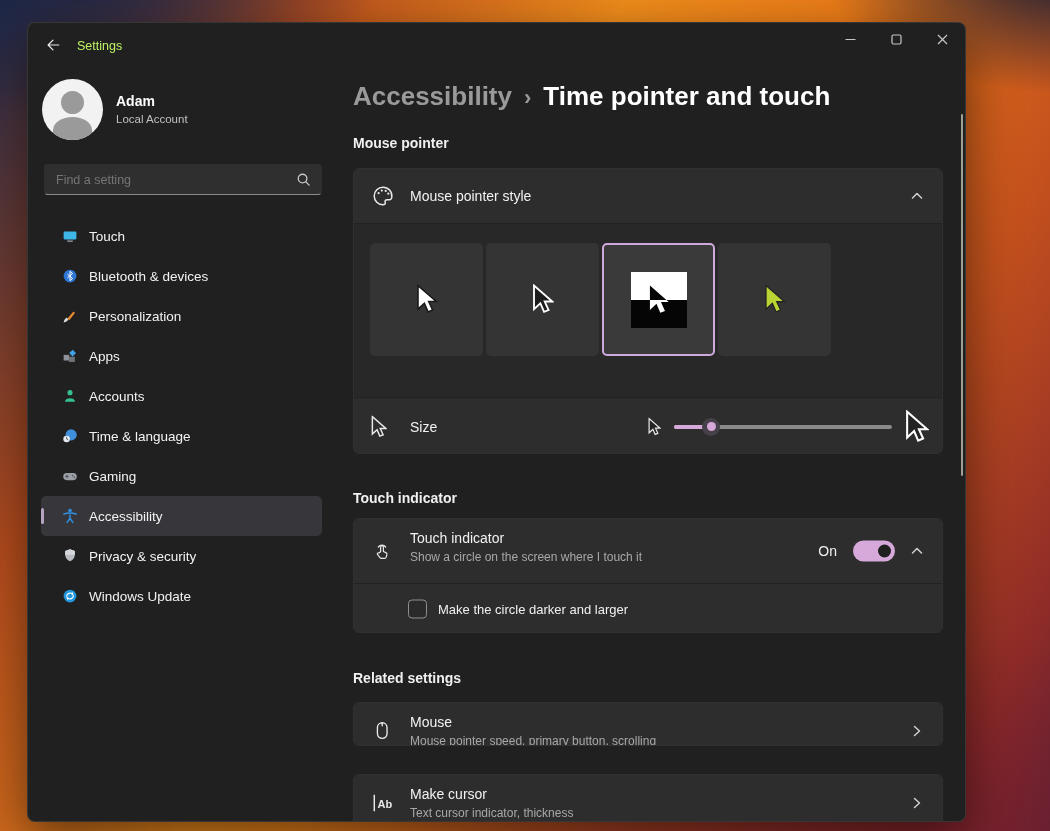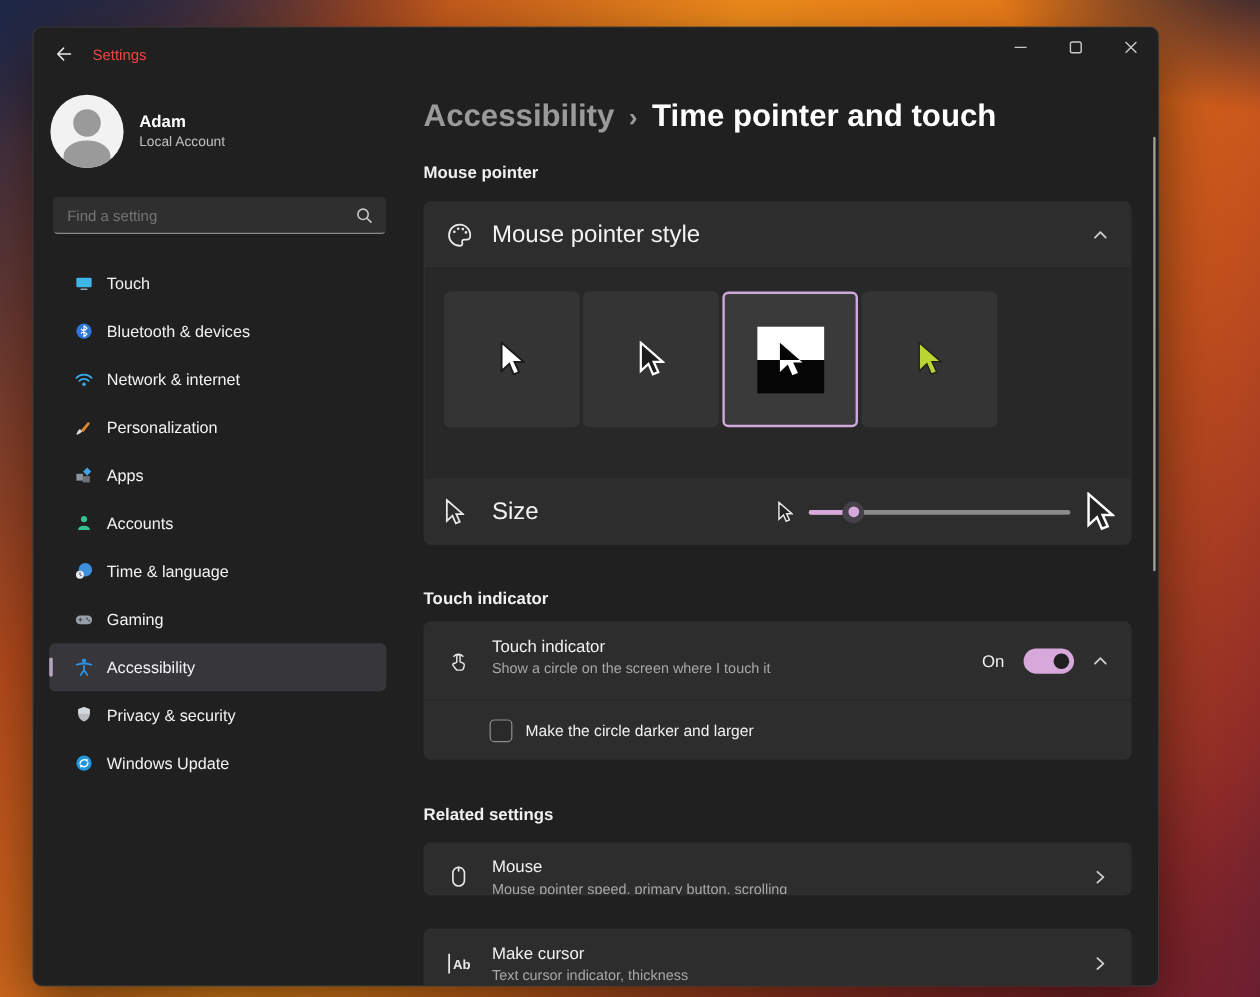--- a/index.html
+++ b/index.html
@@ -19,21 +19,21 @@
     background:#202020; border-radius:8px; overflow:hidden;
     border:1px solid rgba(70,70,70,.6);
     box-shadow:0 18px 50px rgba(0,0,0,.55);
     color:#fff;
   }
 
   
   .titlebar{ position:absolute; left:0; top:0; width:100%; height:44px; }
   .back-btn{ position:absolute; left:10px; top:8px; width:30px; height:28px; border-radius:5px;
     display:flex; align-items:center; justify-content:center; }
-  .app-title{ position:absolute; left:49px; top:16px; font-size:12.5px; color:#ef4444; }
+  .app-title{ position:absolute; left:49px; top:16px; font-size:12.5px; color:#bef264; }
   .win-controls{ position:absolute; right:0; top:0; display:flex; }
   .win-btn{ width:46px; height:32px; display:flex; align-items:center; justify-content:center; }
 
   
   .avatar{ position:absolute; left:14px; top:56px; width:61px; height:61px; border-radius:50%;
     background:#f2f2f2; overflow:hidden; }
   .avatar .head{ position:absolute; left:19px; top:12px; width:23px; height:23px; border-radius:50%; background:#9a9a9a; }
   .avatar .body{ position:absolute; left:11px; top:38px; width:39px; height:26px; border-radius:50% 50% 0 0; background:#9a9a9a; }
   .user-name{ position:absolute; left:88px; top:70px; font-size:14px; font-weight:bold; }
   .user-sub{ position:absolute; left:88px; top:90px; font-size:11.5px; color:#c0c0c0; }
@@ -65,21 +65,21 @@
   .lbl-touch{ top:467px; }
   .lbl-related{ top:647px; }
 
   .card{ position:absolute; left:0; width:590px; background:#2c2c2c; border-radius:6px;
     border:1px solid #303030; overflow:hidden; }
 
   .card-pointer{ top:145px; height:286px; }
   .row{ position:relative; width:100%; }
   .row-head{ height:54px; background:#2d2d2d; }
   .row-icon{ position:absolute; left:17px; top:50%; transform:translateY(-50%); display:flex;font-weight:bold; }
-  .row-title{ position:absolute; left:56px; top:50%; transform:translateY(-50%); font-size:20px; color:#f2f2f2; }
+  .row-title{ position:absolute; left:56px; top:50%; transform:translateY(-50%); font-size:14px; color:#f2f2f2; }
   .row-title2{ position:absolute; left:56px; top:11px; font-size:14px; color:#f2f2f2; }
   .row-sub{ position:absolute; left:56px; top:31px; font-size:12px; color:#a8a8a8; }
   .chev{ position:absolute; right:18px; top:50%; transform:translateY(-50%); display:flex; }
   .hsep{ height:1px; background:#222222; }
 
   .tiles-region{ height:173px; background:#282828; }
   .tile{ position:absolute; top:19px; width:113px; height:113px; background:#343434; border-radius:5px;
     display:flex; align-items:center; justify-content:center; }
   .tile-1{ left:16px; } .tile-2{ left:132px; } .tile-3{ left:248px; } .tile-4{ left:364px; }
   .tile.selected{ border:2px solid #cfa9dc; background:#3a3a3a; }
@@ -172,30 +172,20 @@
         <span class="nlabel">Touch</span>
       </div>
       <div class="nav-item">
         <span class="nico">
           <svg width="18" height="18" viewBox="0 0 24 24">
               <circle cx="12" cy="12" r="8.5" fill="#2e76d6"></circle>
               <path d="M12,5.8 v12.4 M12,5.8 l3.4,2.9 -6.8,5.8 M12,18.2 l3.4,-2.9 -6.8,-5.8" stroke="#fff" stroke-width="1.3" fill="none" stroke-linejoin="round"></path>
             </svg>
         </span>
         <span class="nlabel">Bluetooth &amp; devices</span>
-      </div>
-      <div class="nav-item">
-        <span class="nico">
-          <svg width="18" height="18" viewBox="0 0 24 24">
-              <path d="M3.5,10.5 a12,12 0 0 1 17,0" stroke="#3aa9e8" stroke-width="2" fill="none" stroke-linecap="round"></path>
-              <path d="M6.8,13.8 a7.4,7.4 0 0 1 10.4,0" stroke="#3aa9e8" stroke-width="2" fill="none" stroke-linecap="round"></path>
-              <circle cx="12" cy="17.6" r="2" fill="#3aa9e8"></circle>
-            </svg>
-        </span>
-        <span class="nlabel">Network &amp; internet</span>
       </div>
       <div class="nav-item">
         <span class="nico">
           <svg width="18" height="18" viewBox="0 0 24 24">
               <path d="M3.5,20.5 c3,-.5 5,-2 6.5,-4 l-2.5,-2.5 c-2,1.5 -3.5,3.5 -4,6.5 Z" fill="#d8dde2"></path>
               <path d="M8.6,15.4 l7.4,-8.6 c1,-1.2 3.1,.6 2.1,1.9 l-7,9 Z" fill="#e8882e"></path>
             </svg>
         </span>
         <span class="nlabel">Personalization</span>
       </div>

